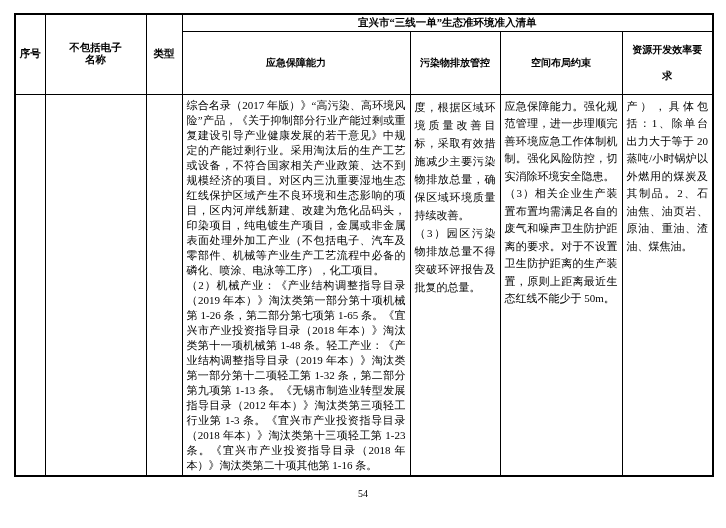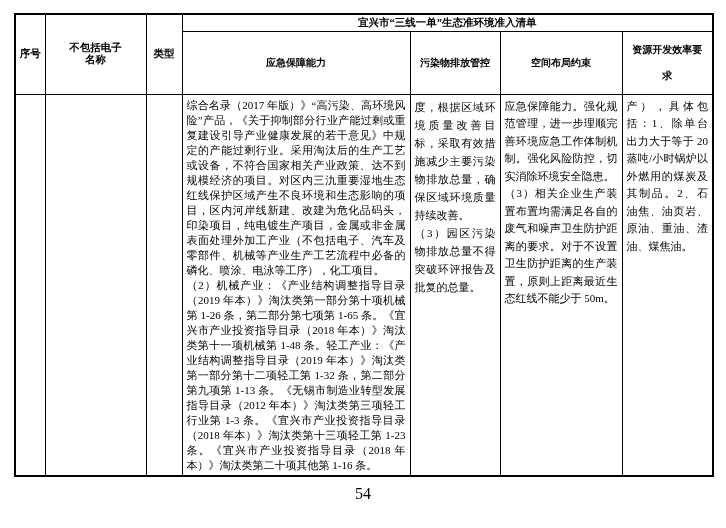--- a/index.html
+++ b/index.html
@@ -54,21 +54,21 @@
   }
   td.cell-spatial   { line-height: 15px; }
   td.cell-pollutant { line-height: 18px; }
   td.cell-risk      { line-height: 17.5px; }
   td.cell-resource  { line-height: 17.5px; }
   .page-number {
     position: absolute;
     left: 0; right: 0;
     top: 487px;
     text-align: center;
-    font-size: 16px;
+    font-size: 10px;
     line-height: 14px;
   }
 </style>
 </head>
 <body>
 
 <div class="sheet">
 
   <table class="doc-table">
     <colgroup>

